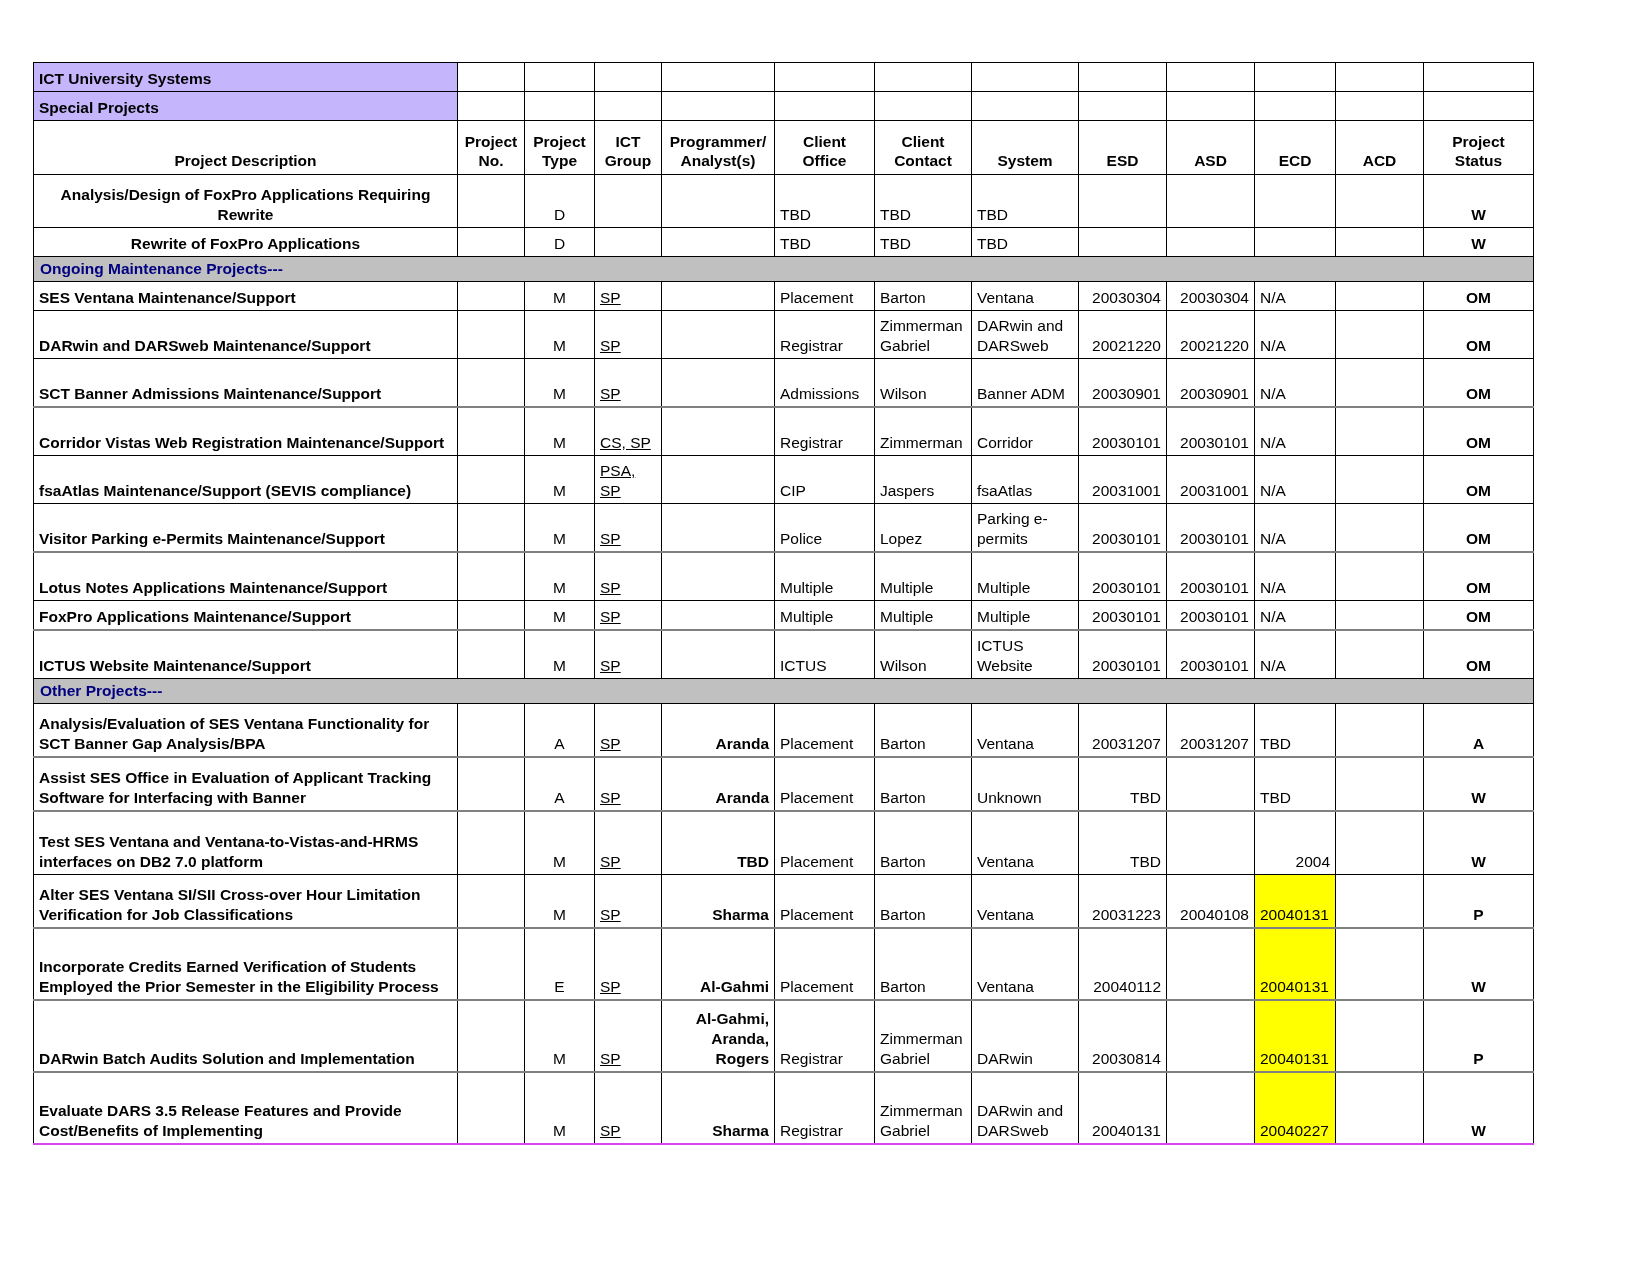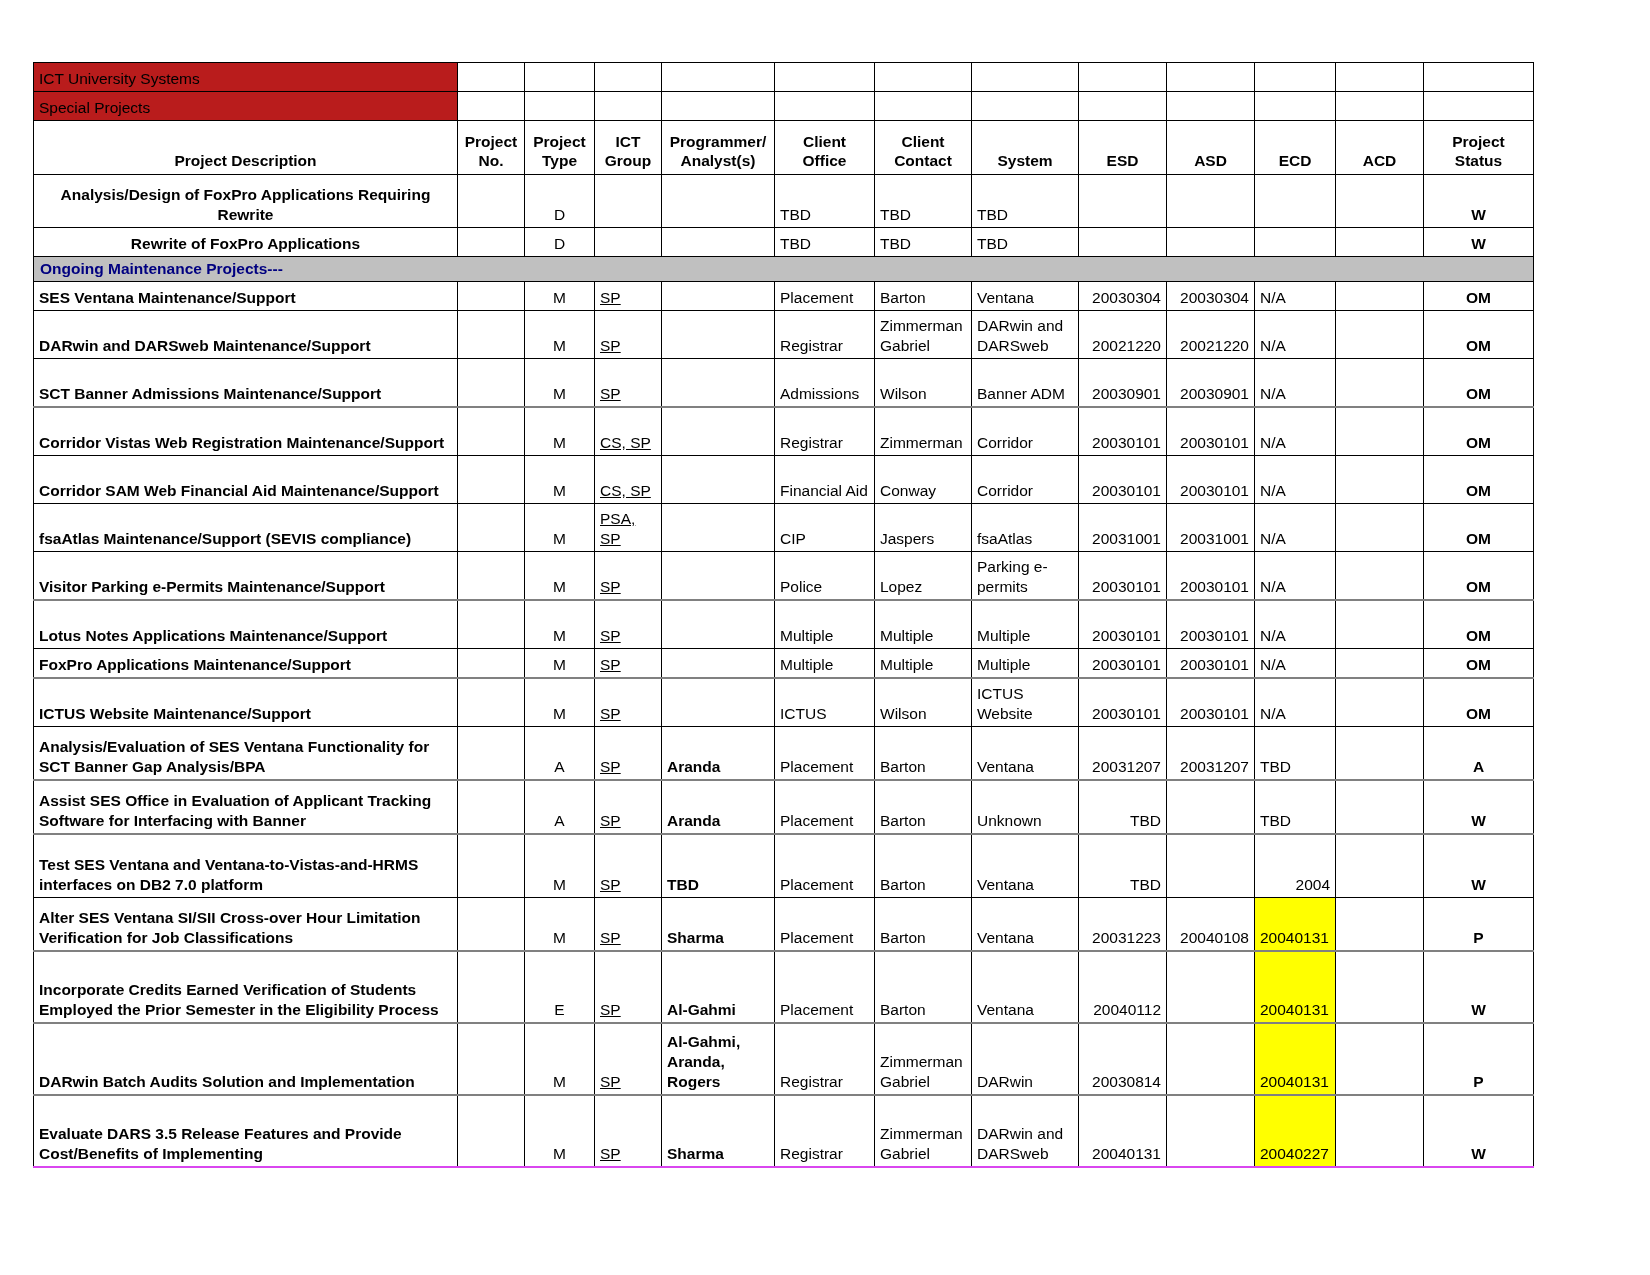--- a/index.html
+++ b/index.html
@@ -46,22 +46,22 @@
   col.c-contact{ width: 97px; }
   col.c-system { width: 107px; }
   col.c-esd    { width: 88px; }
   col.c-asd    { width: 88px; }
   col.c-ecd    { width: 81px; }
   col.c-acd    { width: 88px; }
   col.c-status { width: 110px; }
 
   
   .title-cell {
-    background: #b91c1c;
-    font-weight: normal;
+    background: #c4b5fd;
+    font-weight: bold;
     font-size: 19px;
     padding: 3px 6px 2px 6px;
     vertical-align: middle;
   }
   .title-blue  { color: #000080; }
   .title-green { color: #008000; }
   .date-cell {
     font-weight: bold;
     font-size: 18px;
     color: #333300;
@@ -111,21 +111,21 @@
     text-align: center;
   }
   .ptype {
     color: #000080;
     text-align: center;
   }
   .grp { text-align: left; text-decoration: underline; }
   .prog {
     color: #008000;
     font-weight: bold;
-    text-align: left;
+    text-align: right;
   }
   .num { text-align: right; }
   .txt { text-align: left; }
   .status {
     color: #8b0000;
     font-weight: bold;
     text-align: center;
   }
   .hl { background: #ffff00; }
 
@@ -286,35 +286,20 @@
           <td class="txt">Registrar</td>
           <td class="txt">Zimmerman</td>
           <td class="txt">Corridor</td>
           <td class="num">20030101</td>
           <td class="num">20030101</td>
           <td class="txt">N/A</td>
           <td class="num"></td>
           <td class="status">OM</td>
         </tr>
         <tr>
-          <td class="desc" style="height:43px">Corridor SAM Web Financial Aid Maintenance/Support</td>
-          <td class="num"></td>
-          <td class="ptype">M</td>
-          <td class="grp">CS, SP</td>
-          <td class="prog"></td>
-          <td class="txt">Financial Aid</td>
-          <td class="txt">Conway</td>
-          <td class="txt">Corridor</td>
-          <td class="num">20030101</td>
-          <td class="num">20030101</td>
-          <td class="txt">N/A</td>
-          <td class="num"></td>
-          <td class="status">OM</td>
-        </tr>
-        <tr>
           <td class="desc" style="height:43px">fsaAtlas Maintenance/Support (SEVIS compliance)</td>
           <td class="num"></td>
           <td class="ptype">M</td>
           <td class="grp">PSA, SP</td>
           <td class="prog"></td>
           <td class="txt">CIP</td>
           <td class="txt">Jaspers</td>
           <td class="txt">fsaAtlas</td>
           <td class="num">20031001</td>
           <td class="num">20031001</td>
@@ -375,20 +360,23 @@
           <td class="prog"></td>
           <td class="txt">ICTUS</td>
           <td class="txt">Wilson</td>
           <td class="txt">ICTUS Website</td>
           <td class="num">20030101</td>
           <td class="num">20030101</td>
           <td class="txt">N/A</td>
           <td class="num"></td>
           <td class="status">OM</td>
         </tr>
+        <tr class="band">
+          <td colspan="13">Other Projects---</td>
+        </tr>
         <tr class="thick-bottom ">
           <td class="desc" style="height:48px">Analysis/Evaluation of SES Ventana Functionality for SCT Banner Gap Analysis/BPA</td>
           <td class="num"></td>
           <td class="ptype">A</td>
           <td class="grp">SP</td>
           <td class="prog">Aranda</td>
           <td class="txt">Placement</td>
           <td class="txt">Barton</td>
           <td class="txt">Ventana</td>
           <td class="num">20031207</td>

